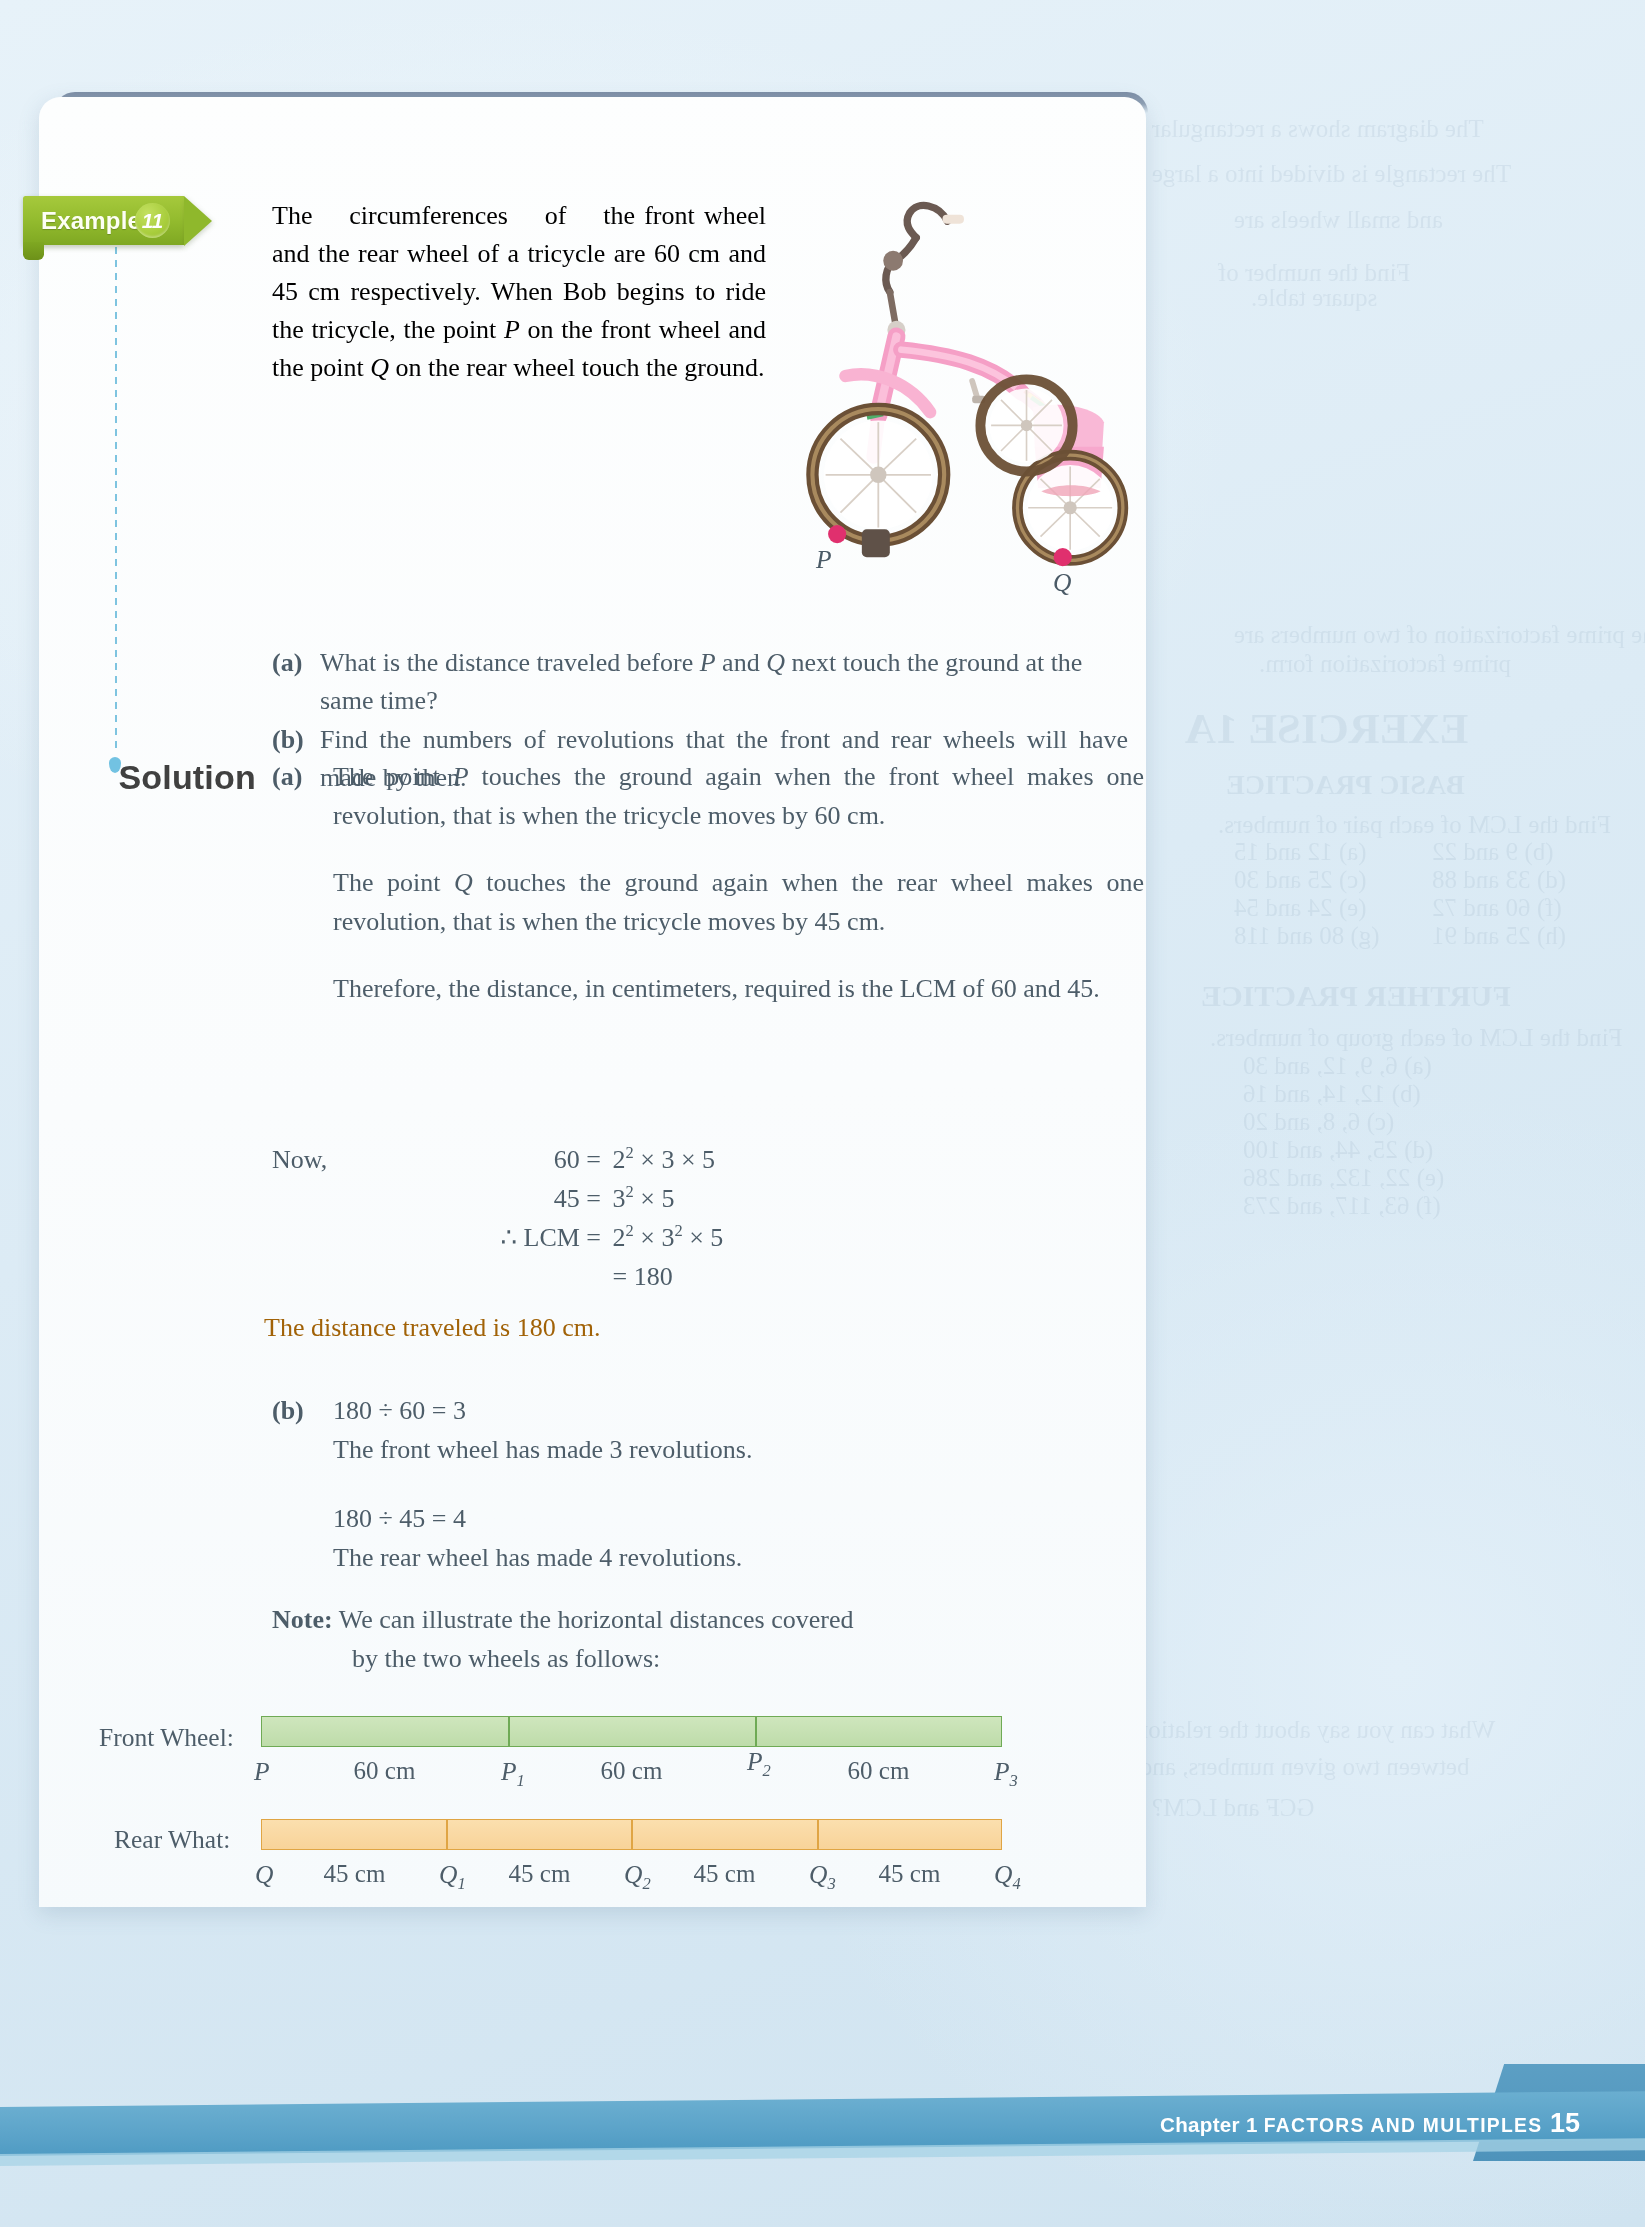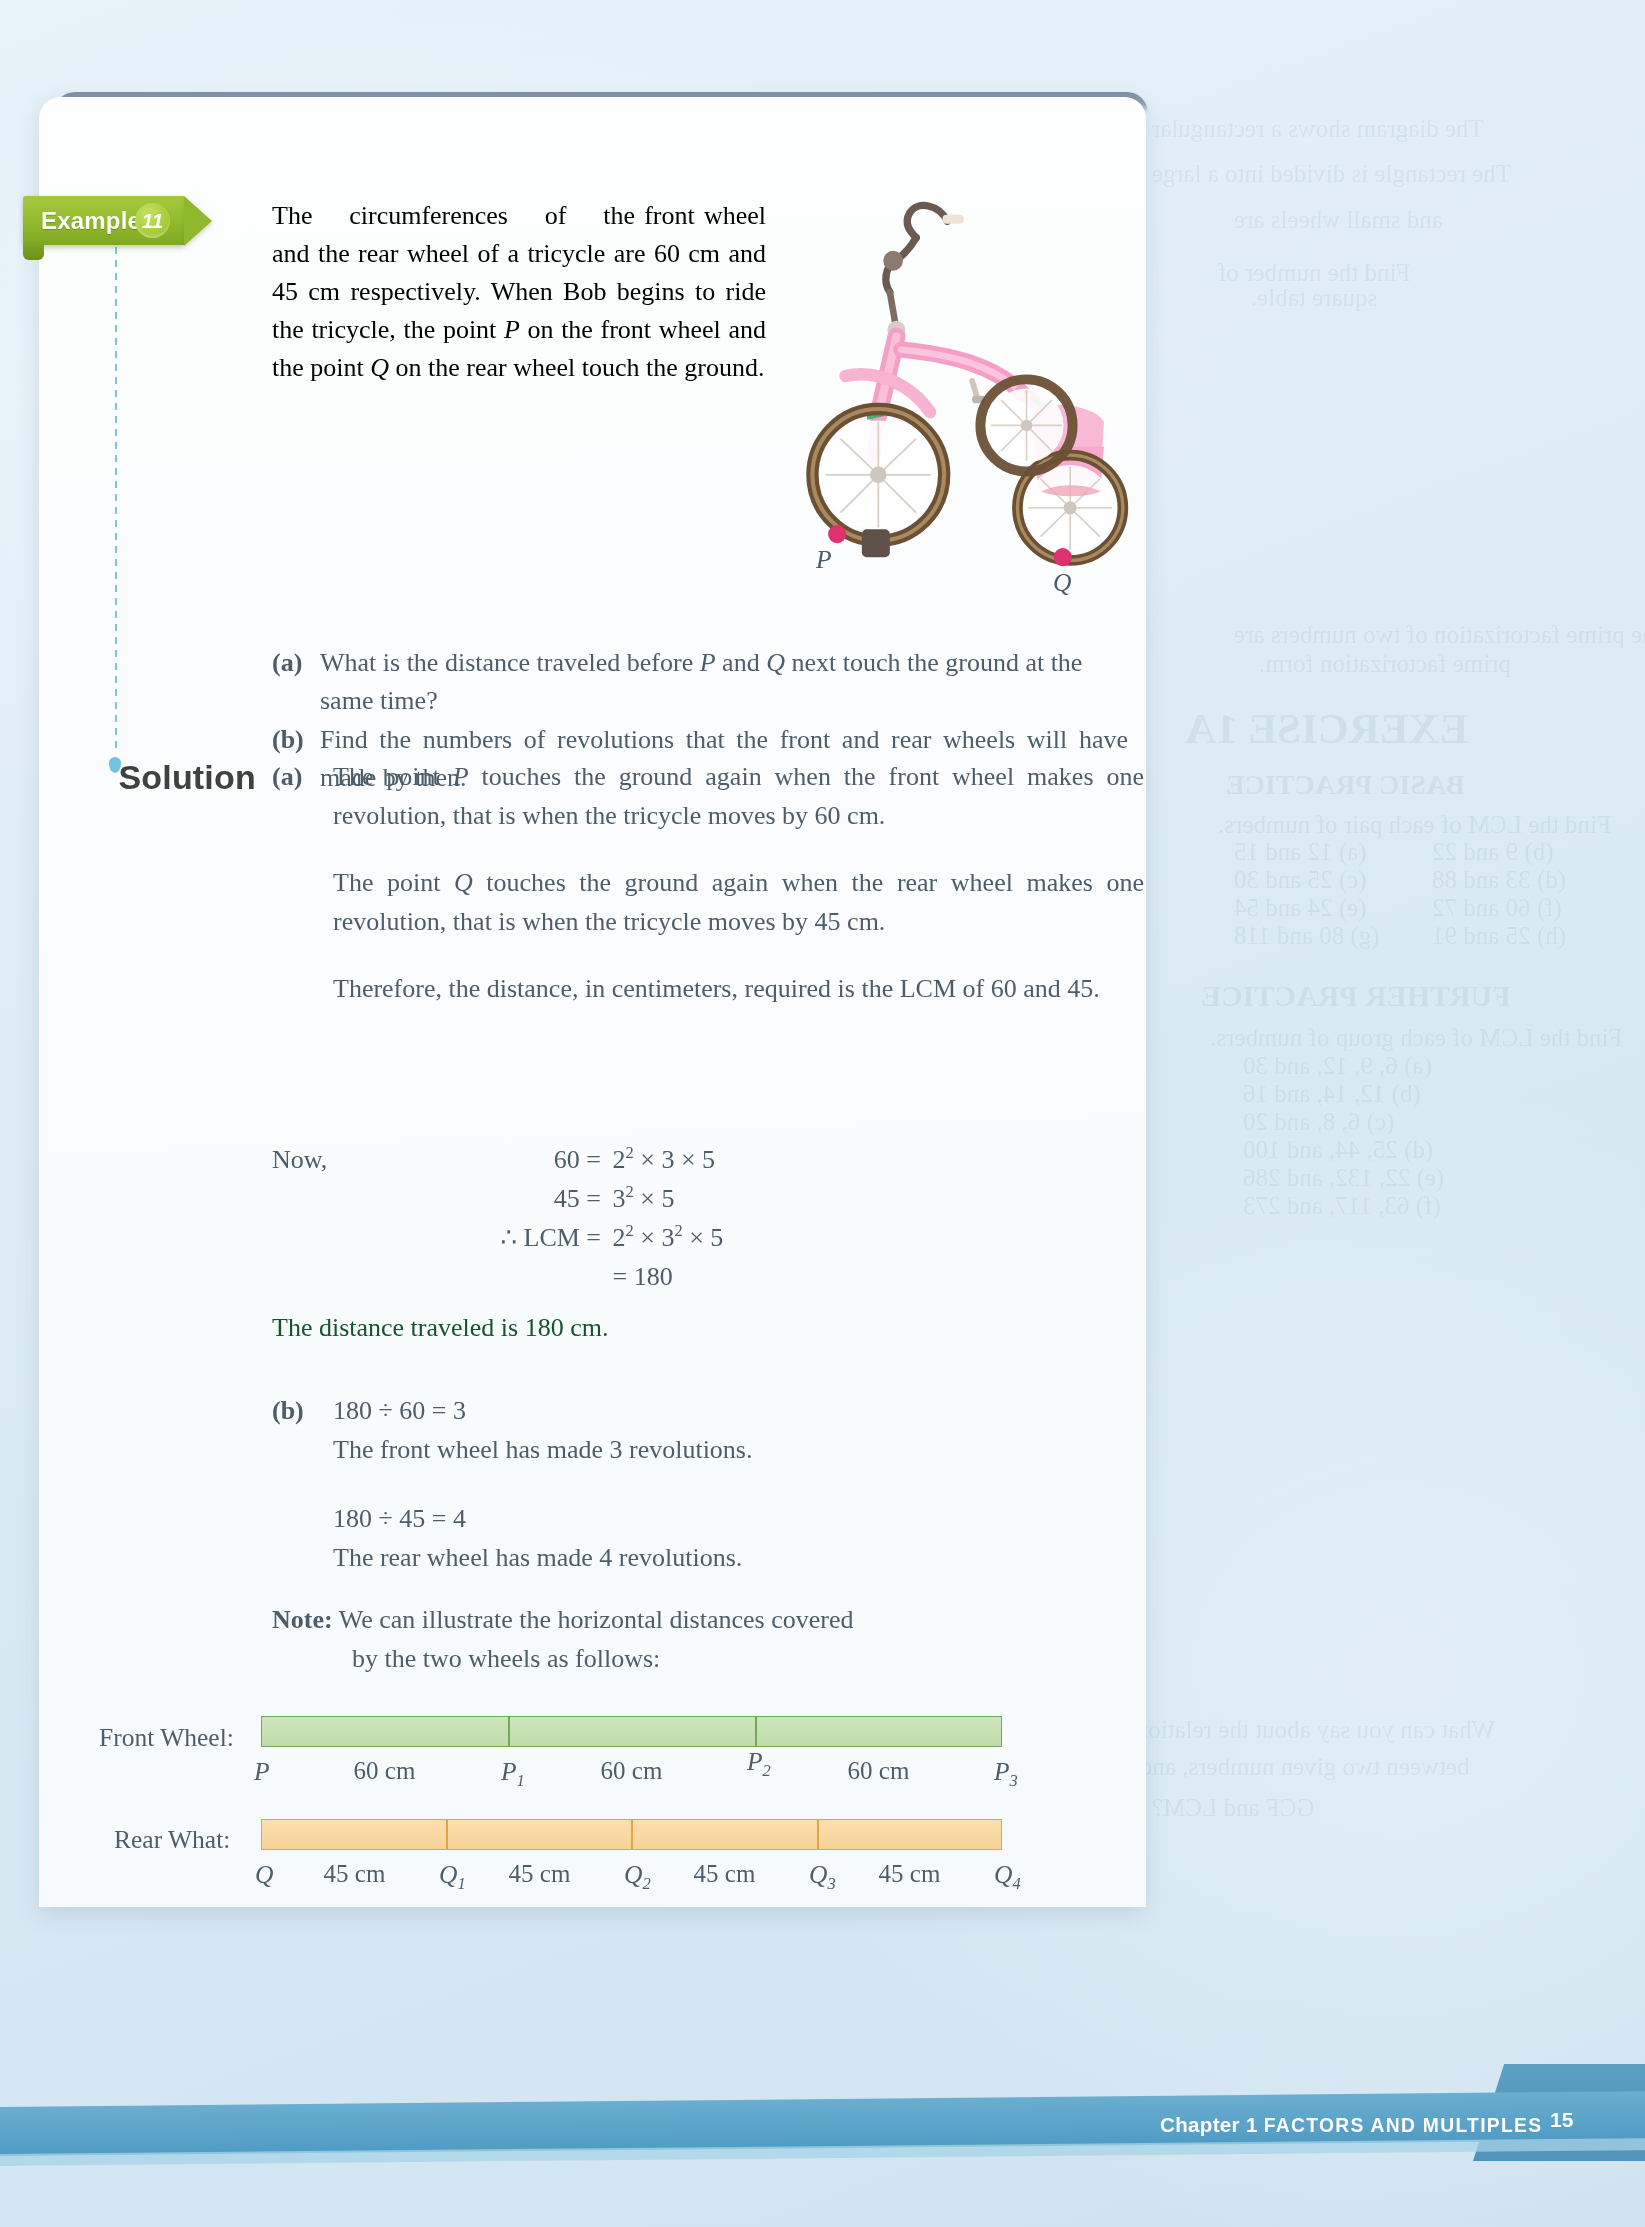--- a/index.html
+++ b/index.html
@@ -119,22 +119,22 @@
   #math{
     position:absolute;left:272px;top:1140px;width:625px;
     font-size:26px;line-height:39px;color:#4d5d69;
   }
   .mline{display:flex;}
   .mlead{width:123px;flex:none;}
   .mrt{width:206px;text-align:right;flex:none;}
   .mrest{padding-left:11.5px;}
   sup{font-size:16.5px;vertical-align:super;line-height:0;}
   #dist-line{
-    position:absolute;left:272px;top:1308px;
-    font-size:26px;line-height:39px;color:#14532d;
+    position:absolute;left:264px;top:1308px;
+    font-size:26px;line-height:39px;color:#a16207;
   }
   #partb{
     position:absolute;left:272px;top:1391px;width:741px;
     font-size:26px;line-height:39px;color:#4d5d69;
   }
   #partb .sub{margin-top:30px;}
   #note{
     position:absolute;left:272px;top:1600px;width:872px;
     font-size:26px;line-height:39px;color:#4d5d69;
   }
@@ -193,21 +193,21 @@
   #footer-text{
     position:absolute;left:1160px;top:2113px;
     font-family:"Liberation Sans", sans-serif;
     font-size:20.6px;color:#ffffff;letter-spacing:0.3px;white-space:nowrap;
   }
   #footer-text .ch{font-weight:bold;}
   #footer-text .ttl{font-weight:bold;letter-spacing:1.3px;font-size:19.3px;}
   #page-num{
     position:absolute;left:1550px;top:2108px;
     font-family:"Liberation Sans", sans-serif;font-weight:bold;
-    font-size:21px;color:#ffffff;
+    font-size:27px;color:#ffffff;
   }
 </style>
 </head>
 <body>
 
 <div id="page-bg"></div>
 
 <div>
   <div class="ghost" style="left:1152px;top:115px;font-size:25px;">The diagram shows a rectangular</div>
   <div class="ghost" style="left:1152px;top:160px;font-size:25px;">The rectangle is divided into a large</div>

